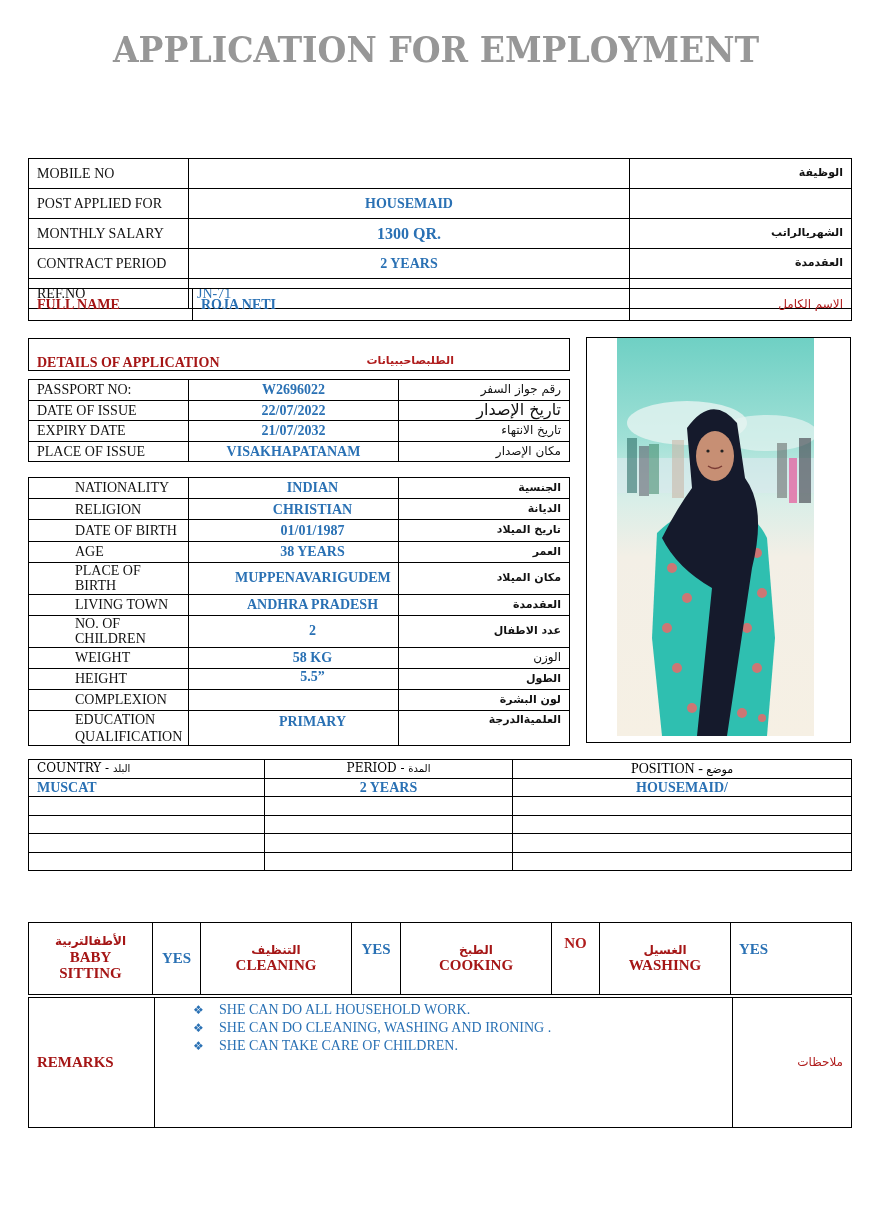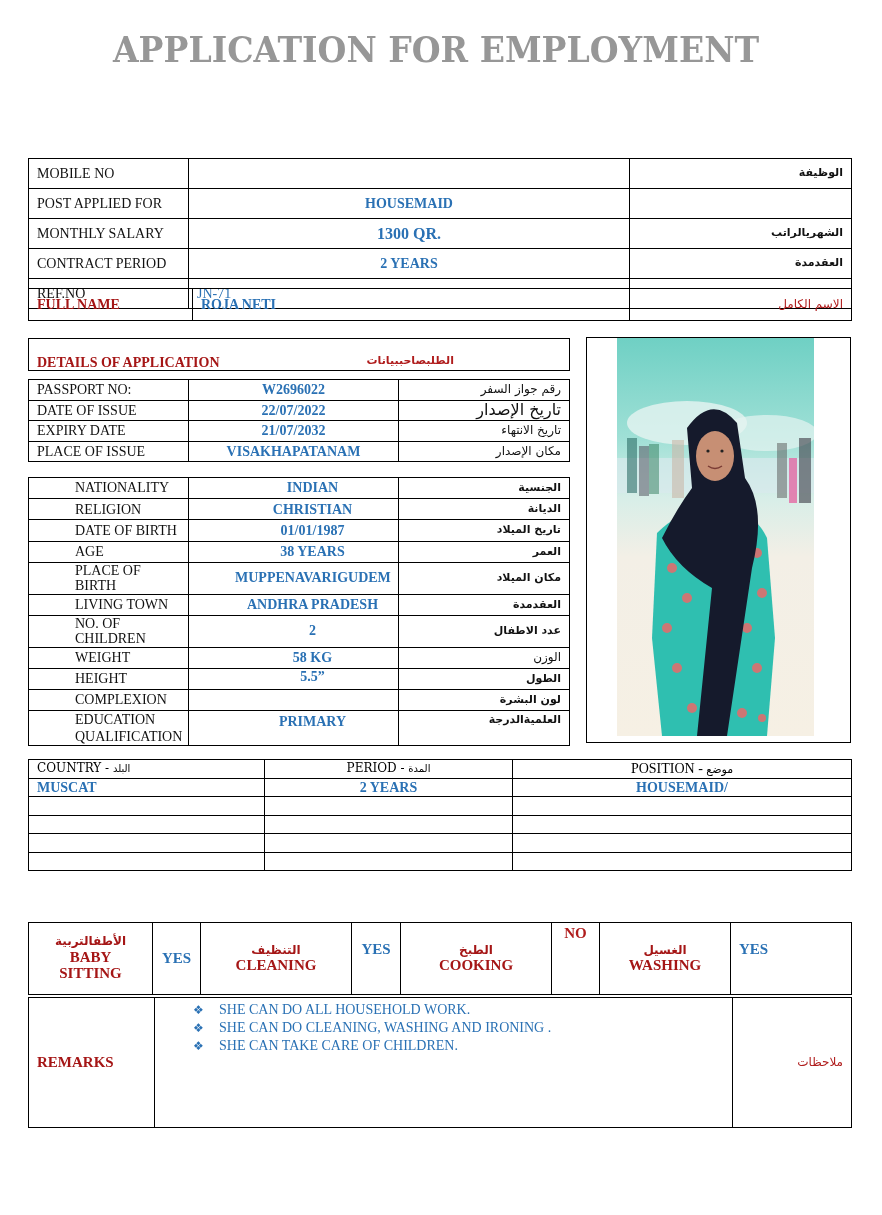--- a/index.html
+++ b/index.html
@@ -345,21 +345,21 @@
     <td class="skill-val blue">YES</td>
     <td>
       <span class="skill-ar">التنظيف</span>
       <span class="skill-en">CLEANING</span>
     </td>
     <td class="skill-val blue" style="vertical-align:top;padding-top:18px">YES</td>
     <td>
       <span class="skill-ar">الطبخ</span>
       <span class="skill-en">COOKING</span>
     </td>
-    <td class="skill-val red" style="vertical-align:top;padding-top:2px">NO</td>
+    <td class="skill-val red" style="vertical-align:top;padding-top:12px">NO</td>
     <td>
       <span class="skill-ar">الغسيل</span>
       <span class="skill-en">WASHING</span>
     </td>
     <td class="skill-val blue" style="text-align:left;vertical-align:top;padding-top:18px">YES</td>
   </tr>
 </tbody>
   </table>
 
 <table id="t-remarks">

